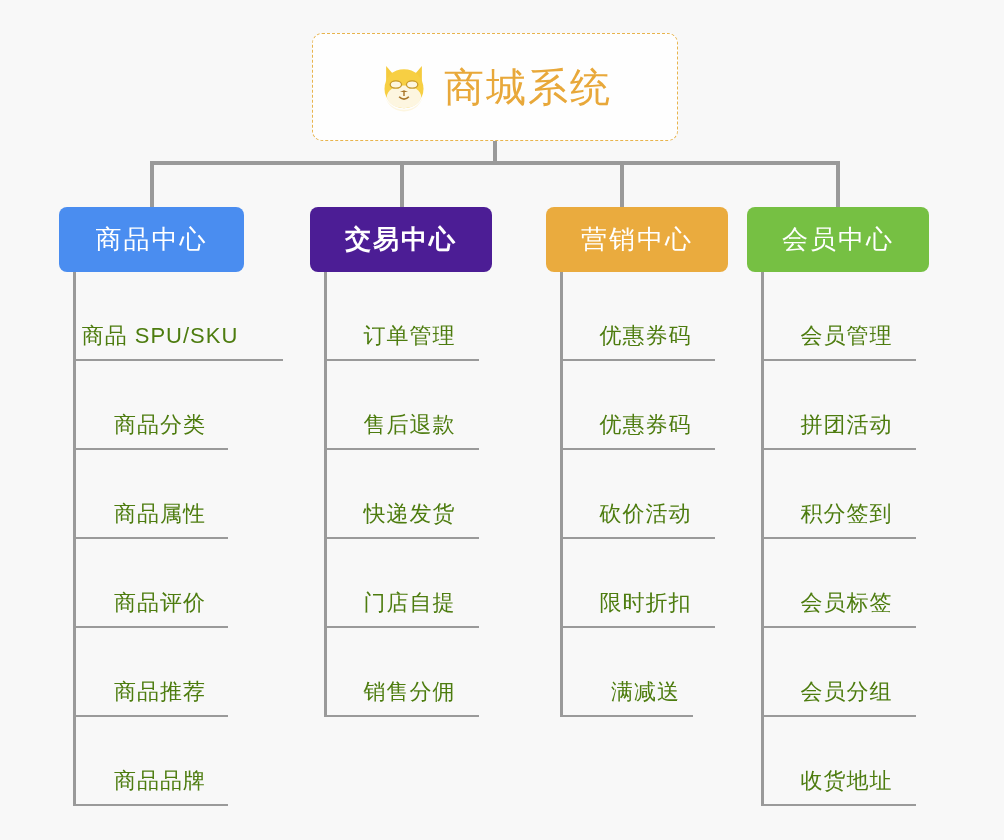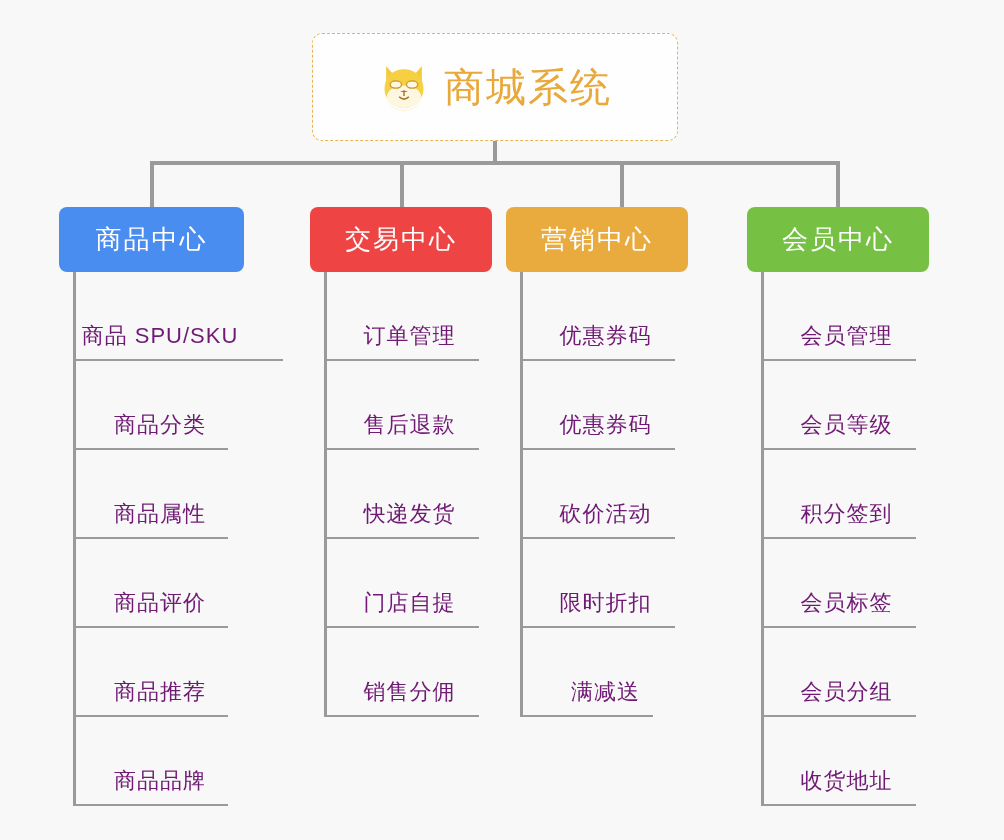--- a/index.html
+++ b/index.html
@@ -106,21 +106,21 @@
   }
   .leaf-item .leaf-underline {
     position: absolute;
     left: 0;
     bottom: 0;
     height: 2px;
     background: #9a9a9a;
   }
   .leaf-label {
     font-size: 22px;
-    color: #701a75;
+    color: #4d7c0f;
     letter-spacing: 1px;
     white-space: nowrap;
     position: relative;
     z-index: 2;
     padding-bottom: 4px;
   }
 </style>
 </head>
 <body style="background: rgb(248, 248, 248);">
 
@@ -173,21 +173,21 @@
         <span class="leaf-label">商品推荐</span>
       </div>
       <div class="leaf-item">
         <div class="leaf-underline" style="width: 152px; background: rgb(154, 154, 154);"></div>
         <span class="leaf-label">商品品牌</span>
       </div>
     </div>
   </div>
 
   <div class="column" style="left:310px; width:182px;">
-    <div class="col-header" style="background: #ef4444;">交易中心</div>
+    <div class="col-header" style="background: #4c1d95; font-weight: bold;">交易中心</div>
     <div class="leaf-list" style="border-left-color: rgb(154, 154, 154);">
       <div class="leaf-item">
         <div class="leaf-underline" style="width: 152px; background: rgb(154, 154, 154);"></div>
         <span class="leaf-label">订单管理</span>
       </div>
       <div class="leaf-item">
         <div class="leaf-underline" style="width: 152px; background: rgb(154, 154, 154);"></div>
         <span class="leaf-label">售后退款</span>
       </div>
       <div class="leaf-item">
@@ -198,21 +198,21 @@
         <div class="leaf-underline" style="width: 152px; background: rgb(154, 154, 154);"></div>
         <span class="leaf-label">门店自提</span>
       </div>
       <div class="leaf-item">
         <div class="leaf-underline" style="width: 152px; background: rgb(154, 154, 154);"></div>
         <span class="leaf-label">销售分佣</span>
       </div>
     </div>
   </div>
 
-  <div class="column" style="left:506px; width:182px;">
+  <div class="column" style="left:546px; width:182px;">
     <div class="col-header" style="background: rgb(234, 171, 62);">营销中心</div>
     <div class="leaf-list" style="border-left-color: rgb(154, 154, 154);">
       <div class="leaf-item">
         <div class="leaf-underline" style="width: 152px; background: rgb(154, 154, 154);"></div>
         <span class="leaf-label">优惠券码</span>
       </div>
       <div class="leaf-item">
         <div class="leaf-underline" style="width: 152px; background: rgb(154, 154, 154);"></div>
         <span class="leaf-label">优惠券码</span>
       </div>
@@ -233,21 +233,21 @@
 
   <div class="column" style="left:747px; width:182px;">
     <div class="col-header" style="background: rgb(118, 192, 67);">会员中心</div>
     <div class="leaf-list" style="border-left-color: rgb(154, 154, 154);">
       <div class="leaf-item">
         <div class="leaf-underline" style="width: 152px; background: rgb(154, 154, 154);"></div>
         <span class="leaf-label">会员管理</span>
       </div>
       <div class="leaf-item">
         <div class="leaf-underline" style="width: 152px; background: rgb(154, 154, 154);"></div>
-        <span class="leaf-label">会员等级</span>
+        <span class="leaf-label">拼团活动</span>
       </div>
       <div class="leaf-item">
         <div class="leaf-underline" style="width: 152px; background: rgb(154, 154, 154);"></div>
         <span class="leaf-label">积分签到</span>
       </div>
       <div class="leaf-item">
         <div class="leaf-underline" style="width: 152px; background: rgb(154, 154, 154);"></div>
         <span class="leaf-label">会员标签</span>
       </div>
       <div class="leaf-item">

